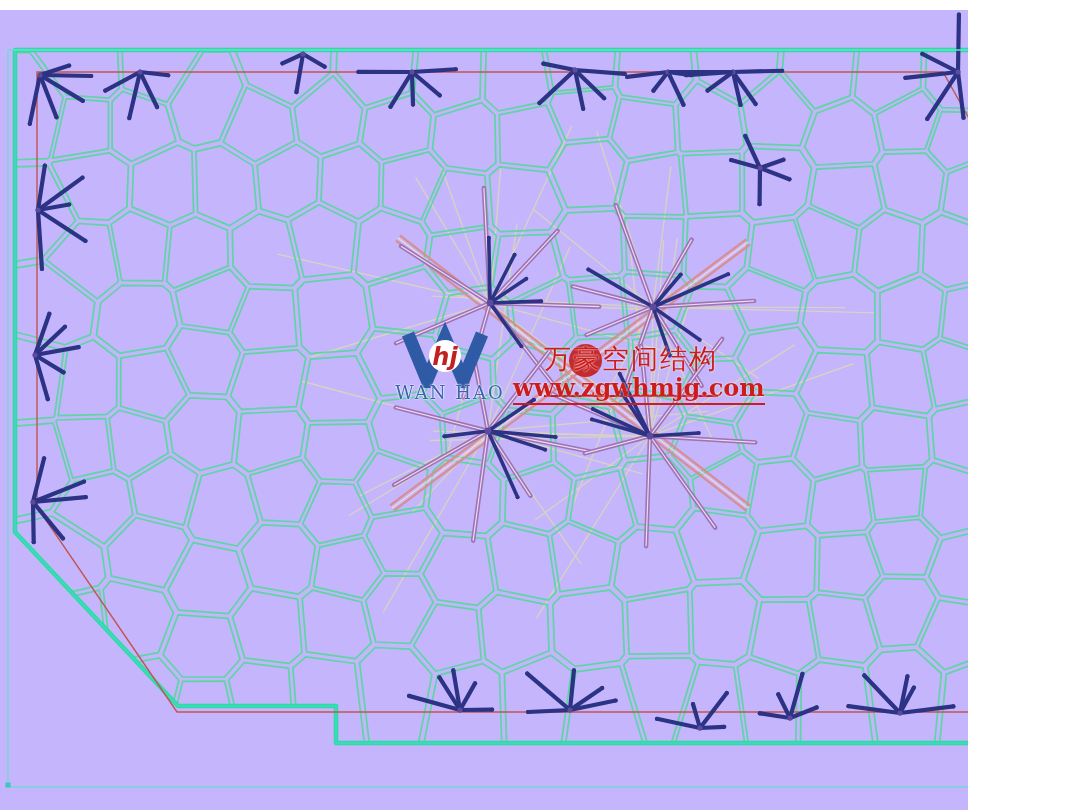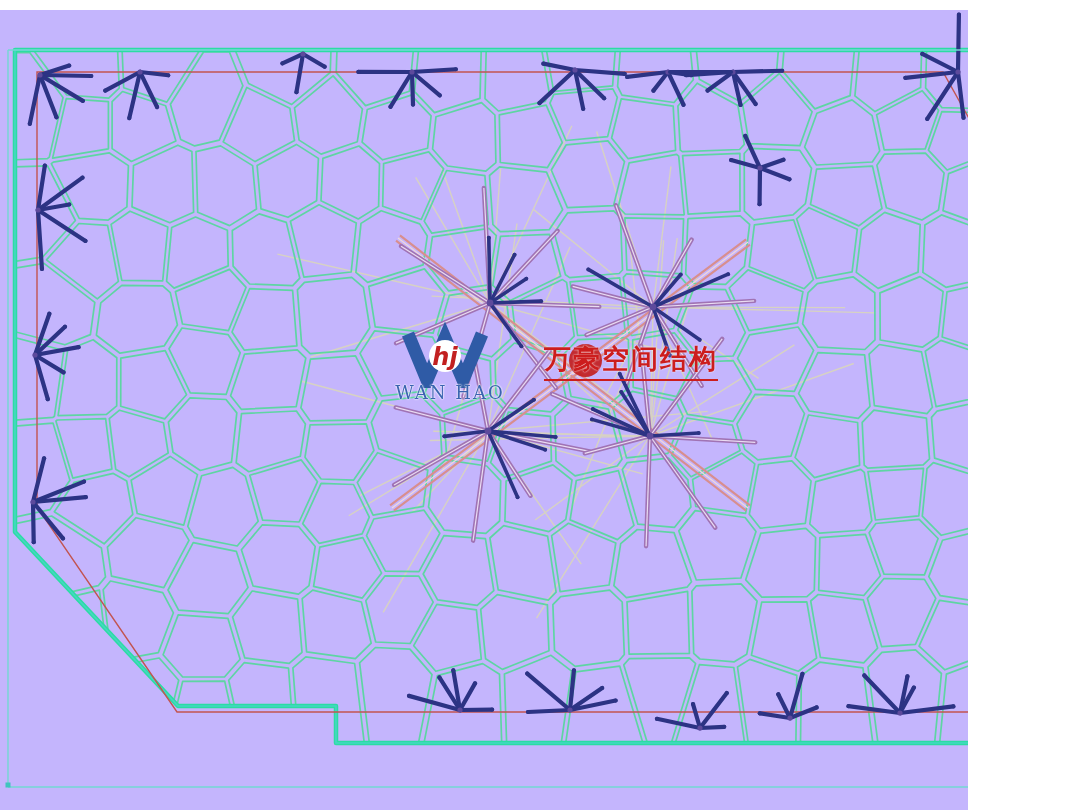--- a/index.html
+++ b/index.html
@@ -5,22 +5,22 @@
   html,body{margin:0;padding:0;background:#ffffff;}
   #stage{position:relative;width:968px;height:810px;background:#c4b5fd;overflow:hidden;
          font-family:"DejaVu Sans",sans-serif;margin-top:10px;}
   #plan-svg{position:absolute;left:0;top:0;}
   .wm{position:absolute;z-index:5;}
   #logo-mark{left:398px;top:312px;width:110px;height:66px;}
   #logo-name{left:388px;top:372px;width:124px;text-align:center;
              font-family:"DejaVu Serif",serif;font-weight:normal;font-size:18px;
              letter-spacing:2px;text-shadow:0 0 2px #fff,0 0 2px #fff;}
   #seal{left:569px;top:334px;width:33px;height:33px;border-radius:50%;opacity:.92;}
-  #company-cn{left:544px;top:331px;font-size:27px;font-weight:bold;letter-spacing:2px;
-              padding-bottom:2px;border-bottom:2px solid;text-shadow:0 0 2px #fff;}
+  #company-cn{left:544px;top:331px;font-size:27px;font-weight:normal;letter-spacing:2px;
+              padding-bottom:18px;border-bottom:2px solid;text-shadow:0 0 2px #fff;}
   #site-url{left:513px;top:363px;font-family:"DejaVu Serif",serif;font-size:24px;
             font-weight:bold;padding-bottom:1px;border-bottom:2px solid;text-shadow:0 0 2px #fff;}
 </style>
 </head>
 <body>
 
 <div id="stage">
 
   <svg id="plan-svg" width="1080" height="810">
       <defs>
@@ -600,14 +600,15 @@
     <circle cx="47" cy="34" r="16" fill="#ffffff"></circle>
     <text id="logo-mono" x="47" y="43" text-anchor="middle" font-size="24" font-weight="bold" font-style="italic" fill="#c22020">hj</text>
   </svg>
 
   <div id="logo-name" class="wm" style="color: rgb(58, 100, 176);">WAN HAO</div>
 
   <div id="seal" class="wm" style="background: rgb(194, 32, 32);"></div>
 
   <div id="company-cn" class="wm" style="color: rgb(204, 29, 29); border-bottom-color: rgb(204, 29, 29);">万豪空间结构</div>
 
+  <div id="site-url" class="wm" style="color: rgb(204, 29, 29); border-bottom-color: rgb(204, 29, 29);">www.zgwhmjg.com</div>
 
 </div>
 
 </body></html>

